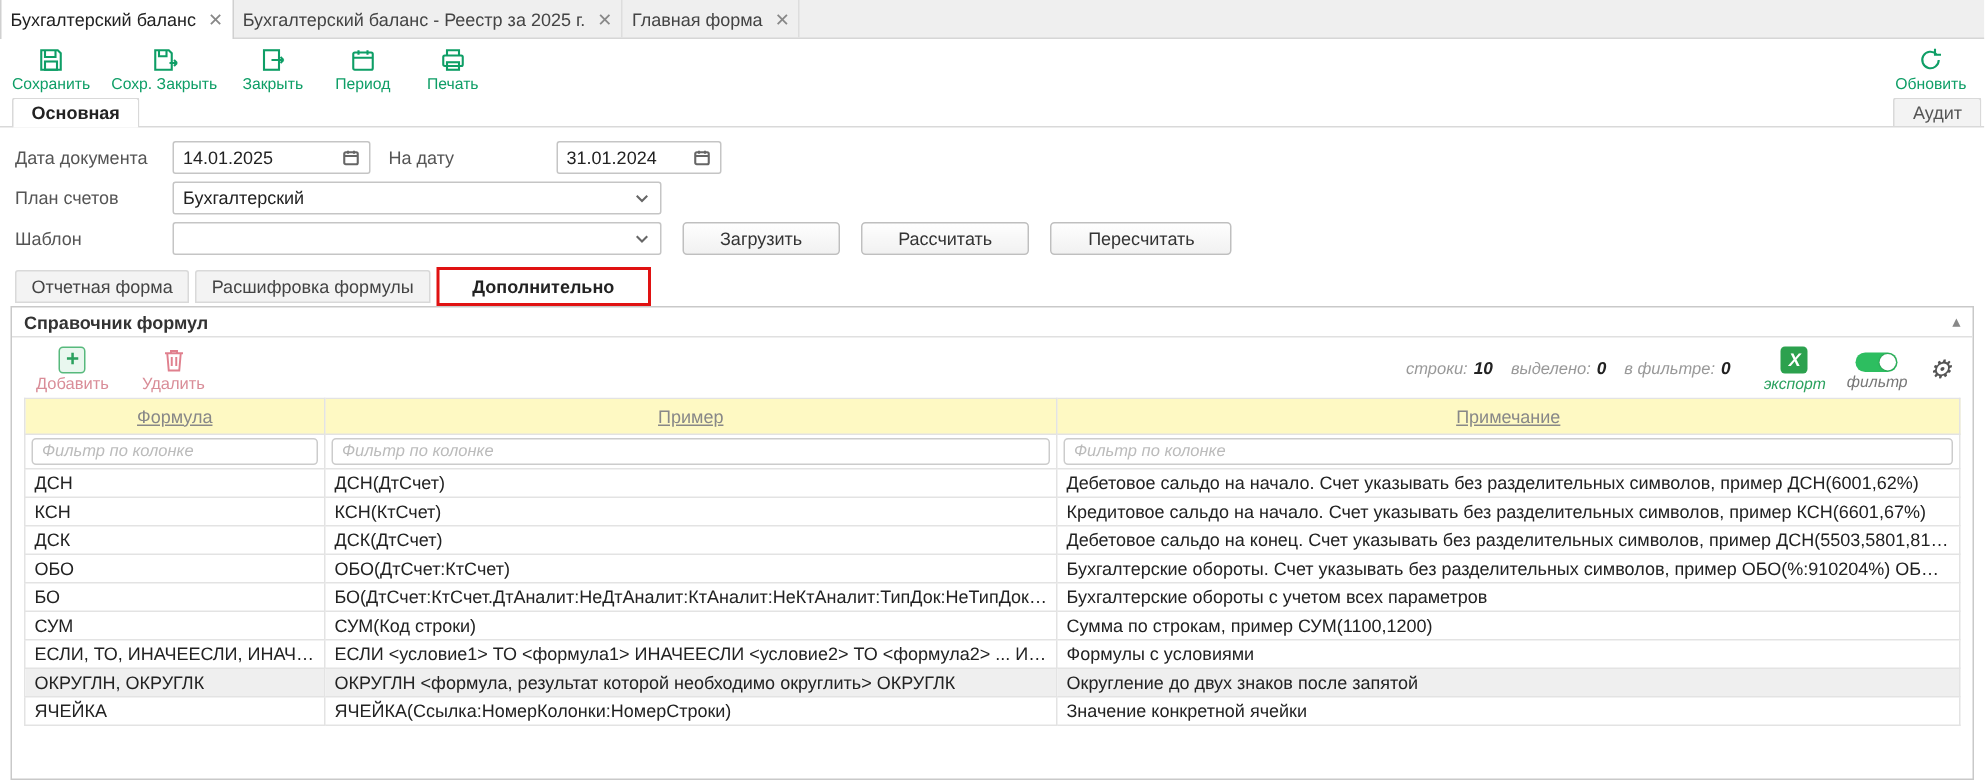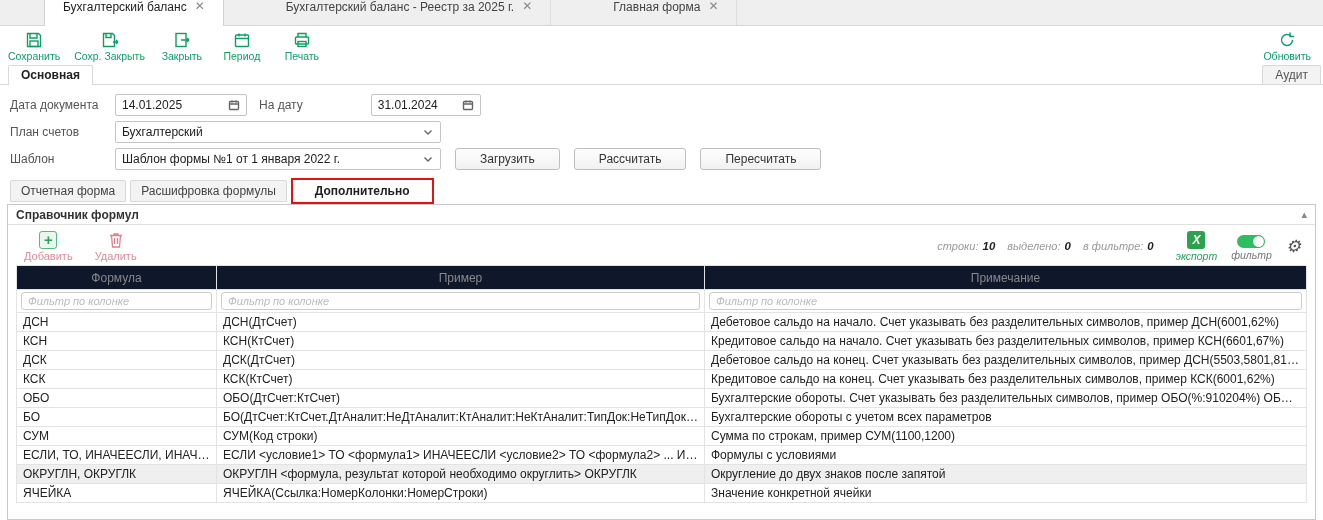--- a/index.html
+++ b/index.html
@@ -2,21 +2,21 @@
 <html><head>
 <meta charset="utf-8">
 <style>
   * { box-sizing: border-box; margin: 0; padding: 0; }
   html,body { background:#fff; }
   body { font-family: "Liberation Sans", sans-serif; font-size: 12px; color:#333; }
   .app { width:1323px; height:520px; background:#fff; overflow:hidden; display:flex; flex-direction:column; position:relative; }
 
   
   .window-tabbar { height:26px; background:#efefef; border-bottom:1px solid #d6d6d6; display:flex; align-items:stretch; flex:0 0 auto; }
-  .wtab { display:flex; align-items:flex-start; padding:0 18px; font-size:12px; color:#444; border-right:1px solid #ddd; cursor:pointer;margin-left:44px; }
+  .wtab { display:flex; align-items:center; padding:0 6px; font-size:12px; color:#444; border-right:1px solid #ddd; cursor:pointer; }
   .wtab.active { background:#fff; border-right:1px solid #d0d0d0; border-left:1px solid #d0d0d0; margin-bottom:-1px; color:#222; }
   .wtab .close { margin-left:8px; color:#888; font-size:12px; line-height:1; }
 
   
   .main-toolbar { height:38px; display:flex; align-items:center; justify-content:space-between; padding:2px 12px 0 8px; flex:0 0 auto; }
   .tb-group { display:flex; align-items:flex-start; gap:14px; }
   .tb-btn { display:flex; flex-direction:column; align-items:center; gap:1px; min-width:46px; cursor:pointer; }
   .tb-btn svg { width:18px; height:18px; stroke:#0e9e66; fill:none; stroke-width:1.4; }
   .tb-btn .tb-label { font-size:10.5px; color:#0e9e66; white-space:nowrap; }
 
@@ -61,21 +61,21 @@
   .icon-btn .lbl-green { font-size:10.5px; color:#2aa15e; }
   .icon-btn .lbl-gray { font-size:10.5px; color:#777; }
   .toggle { width:28px; height:13px; background:#2dbe60; border-radius:7px; position:relative; margin-top:3px; cursor:pointer; }
   .toggle .knob { position:absolute; right:1px; top:1px; width:11px; height:11px; background:#fff; border-radius:50%; box-shadow:0 0 1px rgba(0,0,0,.5); }
   .gear { font-size:17px; color:#555; cursor:pointer; line-height:1; }
 
   
   .table-wrap { padding:0 8px; flex:1 1 auto; overflow:hidden; }
   table { width:100%; border-collapse:collapse; table-layout:fixed; }
   th, td { border:1px solid #e3e3e3; font-weight:normal; }
-  thead th.colhead { height:24px; background:#0f172a; color:#888; font-size:12px; text-align:center; }
+  thead th.colhead { height:24px; background:#fef9c3; color:#888; font-size:12px; text-align:center;text-decoration:underline; }
   thead td.filter-cell { padding:2px 4px; background:#fff; }
   .filter-cell input { width:100%; height:18px; border:1px solid #ccc; border-radius:3px; padding:0 6px; font-size:11px; font-style:italic; color:#444; font-family:inherit; }
   .filter-cell input::placeholder { color:#bbb; font-style:italic; }
   tbody td { height:19px; padding:1px 6px; font-size:12px; color:#222; white-space:nowrap; overflow:hidden; text-overflow:ellipsis; background:#fff; }
   tbody tr.shaded td { background:#efefef; }
   col.c1 { width:200px; } col.c2 { width:488px; } col.c3 { width:auto; }
 </style>
 </head>
 <body>
 
@@ -183,21 +183,20 @@
         <span class="chev">
             <svg viewBox="0 0 12 12">
               <path d="M2.5 4.5 6 8l3.5-3.5"></path>
             </svg>
           </span>
       </div>
     </div>
     <div class="form-row">
       <span class="form-label">Шаблон</span>
       <div class="field" style="width:326px;">
-        <span>Шаблон формы №1 от 1 января 2022 г.</span>
         <span class="chev">
             <svg viewBox="0 0 12 12">
               <path d="M2.5 4.5 6 8l3.5-3.5"></path>
             </svg>
           </span>
       </div>
       <button class="btn">Загрузить</button>
       <button class="btn">Рассчитать</button>
       <button class="btn">Пересчитать</button>
     </div>
@@ -282,25 +281,20 @@
               <td>КСН</td>
               <td>КСН(КтСчет)</td>
               <td>Кредитовое сальдо на начало. Счет указывать без разделительных символов, пример КСН(6601,67%)</td>
             </tr>
             <tr>
               <td>ДСК</td>
               <td>ДСК(ДтСчет)</td>
               <td>Дебетовое сальдо на конец. Счет указывать без разделительных символов, пример ДСН(5503,5801,81%)</td>
             </tr>
             <tr>
-              <td>КСК</td>
-              <td>КСК(КтСчет)</td>
-              <td>Кредитовое сальдо на конец. Счет указывать без разделительных символов, пример КСК(6001,62%)</td>
-            </tr>
-            <tr>
               <td>ОБО</td>
               <td>ОБО(ДтСчет:КтСчет)</td>
               <td>Бухгалтерские обороты. Счет указывать без разделительных символов, пример ОБО(%:910204%) ОБО(%:9101%)</td>
             </tr>
             <tr>
               <td>БО</td>
               <td>БО(ДтСчет:КтСчет.ДтАналит:НеДтАналит:КтАналит:НеКтАналит:ТипДок:НеТипДок:Примеч:НеПримеч)</td>
               <td>Бухгалтерские обороты с учетом всех параметров</td>
             </tr>
             <tr>

